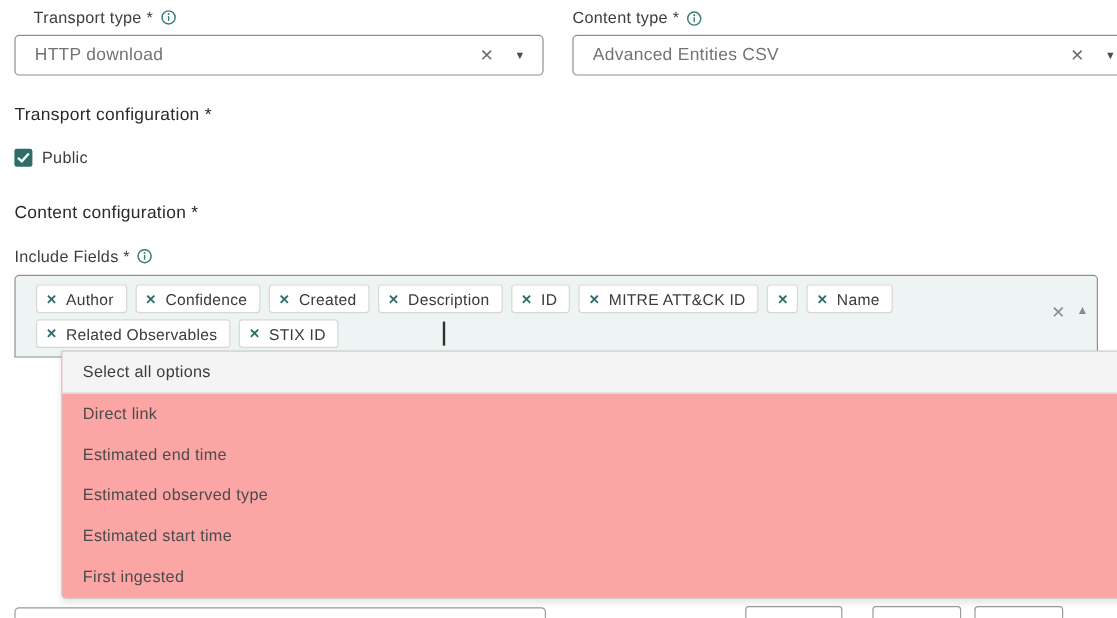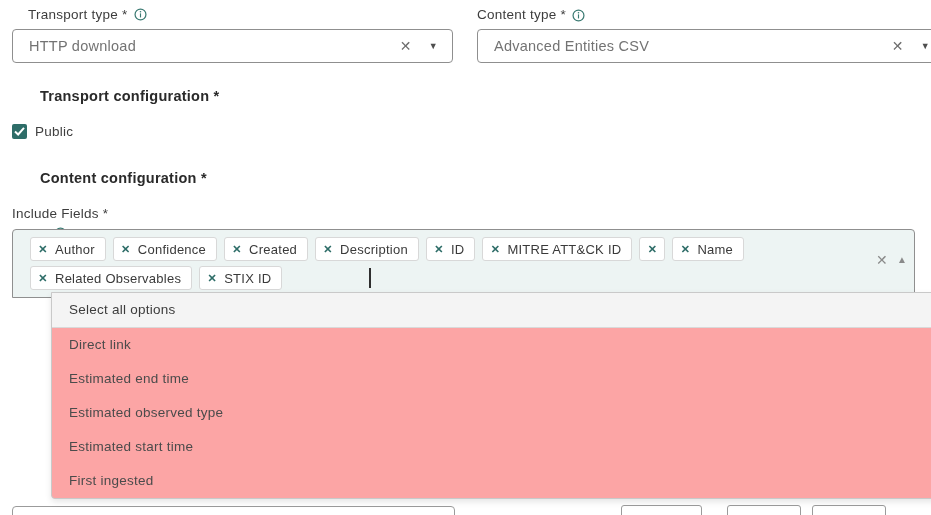--- a/index.html
+++ b/index.html
@@ -10,38 +10,38 @@
     background: #fff; overflow: hidden; letter-spacing: .25px;
   }
 
   
   .field-label {
     position: absolute; display: flex; align-items: center; gap: 6px;
     font-size: 13.5px; color: #3d3d3d;
   }
   #lbl-transport { left: 28px; top: 7px; }
   #lbl-content   { left: 477px; top: 7px; align-items: flex-end; }
-  #lbl-include   { left: 12px; top: 206px; flex-direction: column; }
+  #lbl-include   { left: 12px; top: 206px; }
   .info-icon { display: inline-flex; color: #3a7a72; cursor: pointer; }
 
   
   .select-box {
     position: absolute; top: 29px; height: 34px;
     border: 1px solid #8f8f8f; border-radius: 4px; background: #fff;
     display: flex; align-items: center; cursor: pointer;
   }
   #sel-transport { left: 12px;  width: 441px; }
   #sel-content   { left: 477px; width: 468px; }
   .select-value { flex: 1; padding-left: 16px; font-size: 14.5px; color: #737373; white-space: nowrap; }
   .select-clear { color: #6e6e6e; font-size: 14px; margin-right: 17px; cursor: pointer; line-height: 1; }
   .select-caret { color: #4f4f4f; font-size: 9px; margin-right: 14px; cursor: pointer; line-height: 1; }
 
   
   .section-heading {
-    position: absolute; font-size: 14.5px; font-weight: bold; color: #2a2a2a; margin-left: 28px;
+    position: absolute; font-size: 14.5px; font-weight: normal; color: #2a2a2a;
   }
   #h-transport { left: 12px; top: 88px; }
   #h-content   { left: 12px; top: 170px; }
 
   
   .checkbox-row { position: absolute; left: 12px; top: 124px; display: flex; align-items: center; gap: 8px; cursor: pointer; }
   .checkbox {
     width: 15px; height: 15px; border-radius: 2px; background: #2e6d68;
     display: flex; align-items: center; justify-content: center;
   }

